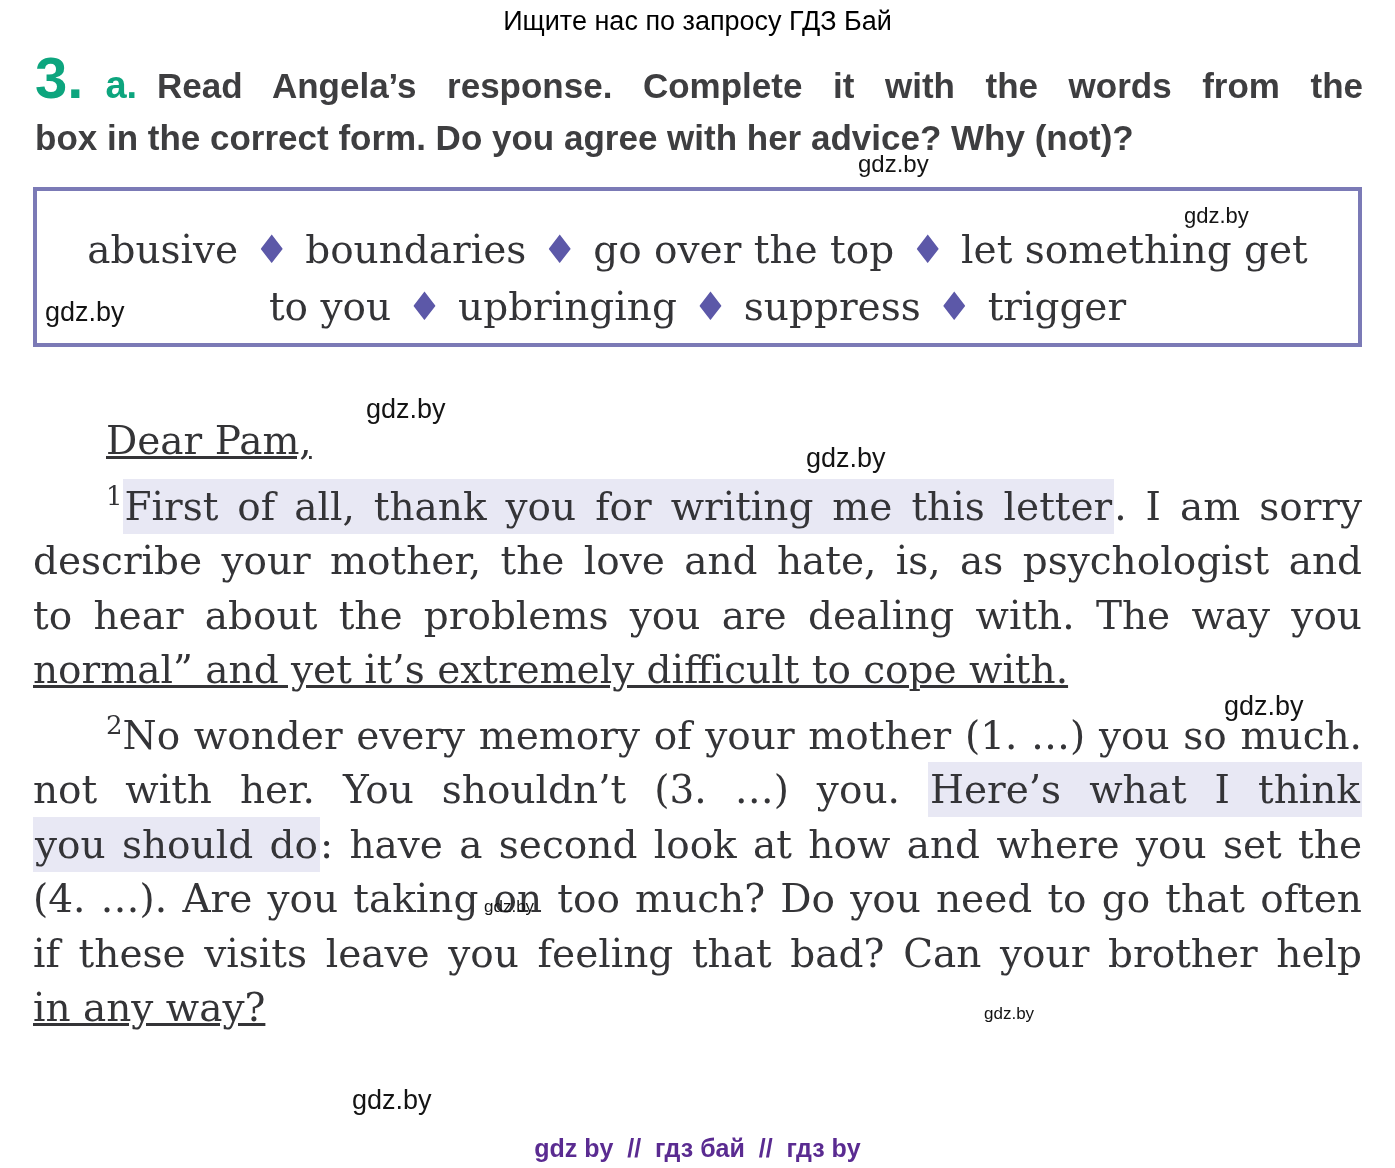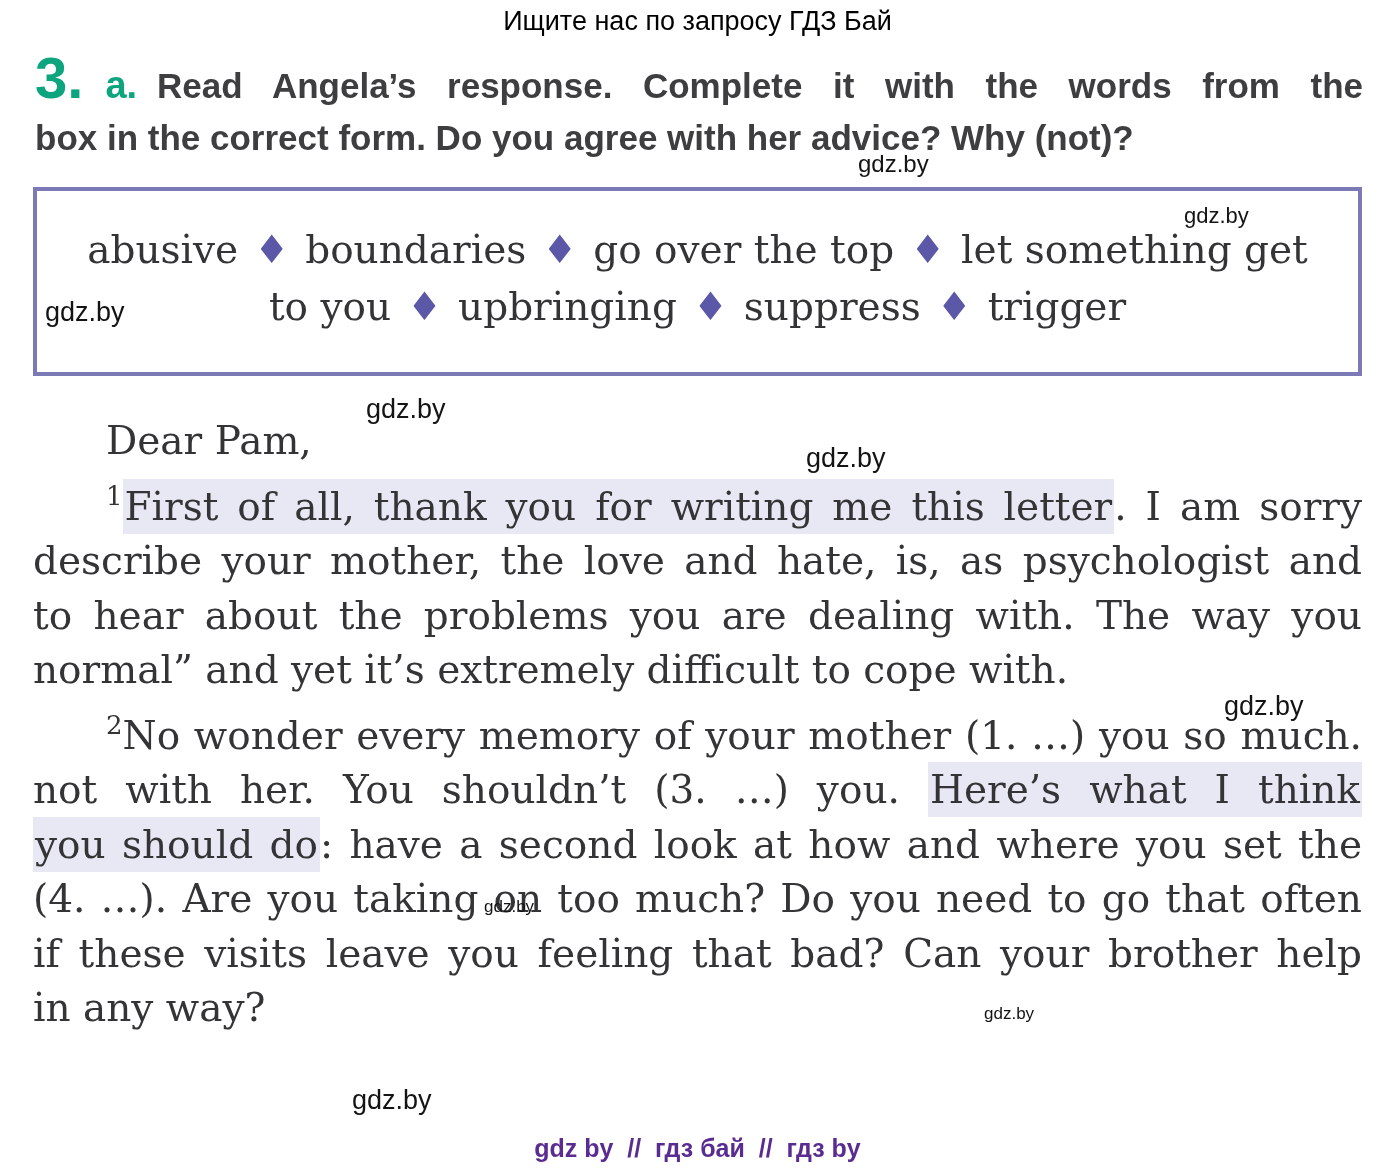--- a/index.html
+++ b/index.html
@@ -14,34 +14,34 @@
   .heading{
     position:absolute;top:52px;left:35px;width:1328px;
     color:#3e3e40;font-weight:bold;font-size:35px;line-height:52px;
     font-family:"Liberation Sans",sans-serif;
   }
   .hline{text-align:justify;text-align-last:justify;}
   .hline.left{text-align:left;text-align-last:left;}
   .num{color:#0da57e;font-size:58px;line-height:52px;margin-right:22px;}
   .sub{color:#0da57e;font-size:38px;line-height:52px;margin-right:20px;}
   .word-box{
-    position:absolute;top:187px;left:33px;width:1329px;height:189px;box-sizing:border-box;
+    position:absolute;top:187px;left:33px;width:1329px;height:160px;box-sizing:border-box;
     border:4px solid #7b7ab6;background:#ffffff;
     font-family:"DejaVu Serif",serif;font-size:39px;color:#343437;
     text-align:center;padding-top:30px;line-height:57px;
   }
   .diamond{
     color:#5c58a8;font-family:"DejaVu Sans",sans-serif;margin:0 16px;
   }
   .letter{
     position:absolute;top:414px;left:33px;width:1329px;
     font-family:"DejaVu Serif",serif;font-size:39px;color:#343437;line-height:54.5px;
   }
   .line{text-align:justify;text-align-last:justify;}
-  .line.noj{text-align:center;text-align-last:left;}
+  .line.noj{text-align:center;text-align-last:left;text-decoration:underline;}
   .line.ind{padding-left:73px;}
   .sup{font-size:26px;vertical-align:15px;}
   .hl{background:#e8e8f4;padding:5px 2px;}
   .wm{
     position:absolute;color:#141414;font-family:"Liberation Sans",sans-serif;white-space:nowrap;
   }
   .footer{
     position:absolute;top:1134px;left:0;width:100%;text-align:center;
     color:#5a2b91;font-size:25px;white-space:pre;font-weight:bold;
   }

